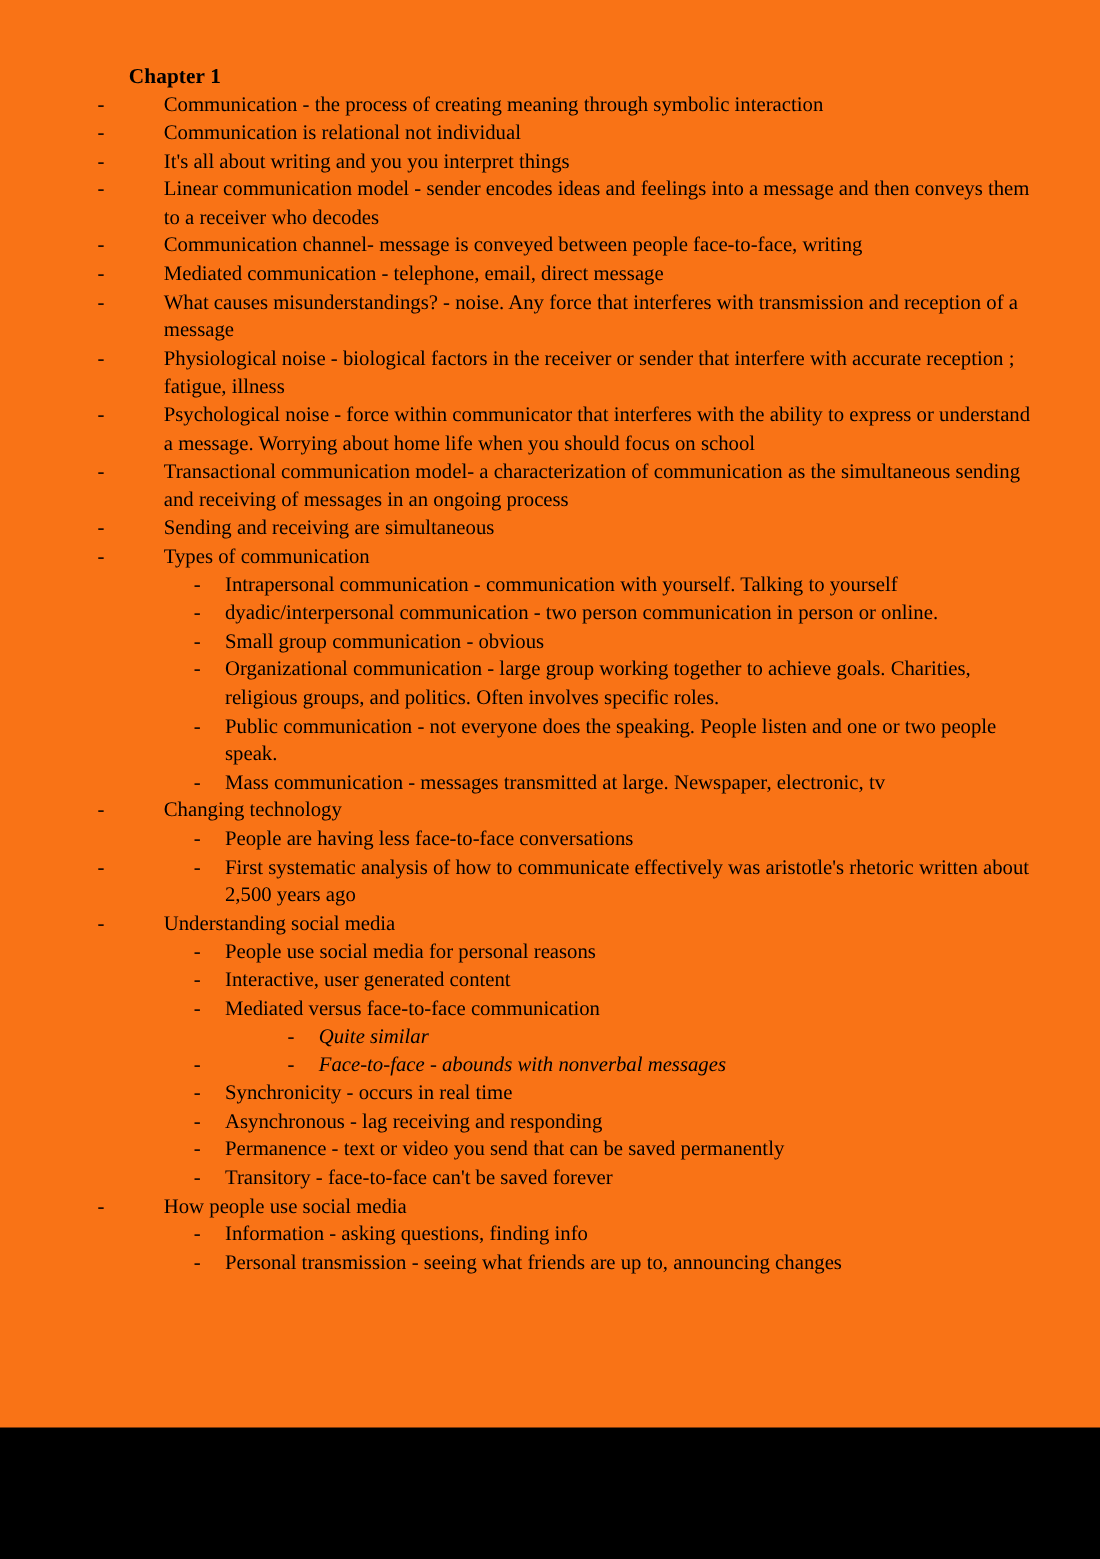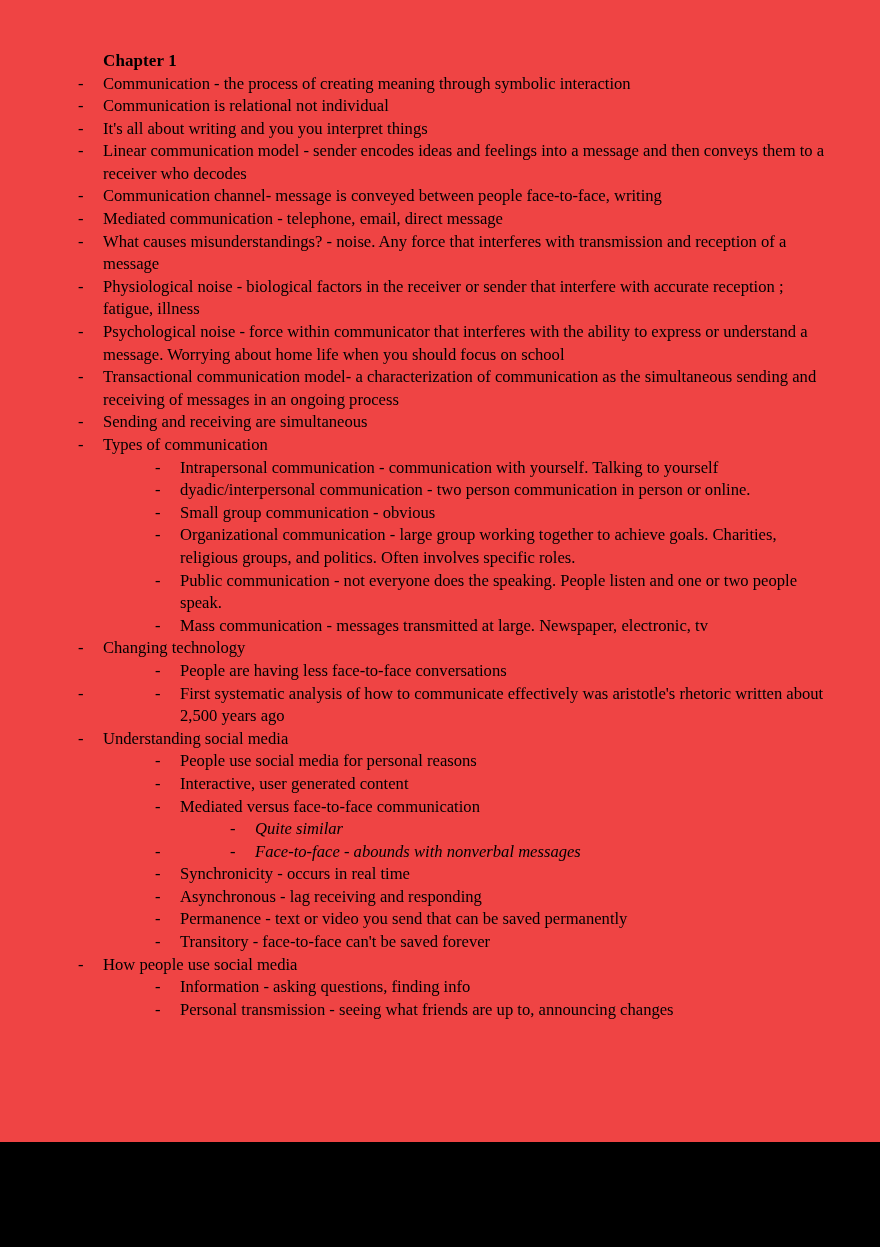--- a/index.html
+++ b/index.html
@@ -9,21 +9,21 @@
     background: #ffffff;
   }
   body {
     font-family: "Liberation Serif", "DejaVu Serif", serif;
     color: #000000;
   }
   .page {
     position: relative;
     width: 880px;
     height: 1247px;
-    background: #ef4444;
+    background: #f97316;
     overflow: hidden;
     box-sizing: border-box;
   }
   .doc-body {
     position: absolute;
     left: 0;
     top: 0;
     width: 880px;
     padding: 50px 45px 0 78px;
     box-sizing: border-box;
@@ -64,21 +64,21 @@
   ul.lvl2 {
     list-style: none;
     margin: 0 0 0 52px;
     padding: 0;
   }
   ul.lvl3 {
     list-style: none;
     margin: 0 0 0 50px;
     padding: 0;
   }
-  .l1 > .txt { max-width: 745px; }
+  .l1 > .txt { max-width: 745px; margin-left: 28px; }
   .l2 > .txt { max-width: 700px; }
   .l3 > .txt { max-width: 660px; font-style: italic; }
 
   .black-bar {
     position: absolute;
     left: 0;
     bottom: 0;
     width: 880px;
     height: 105px;
     background: #000000;

